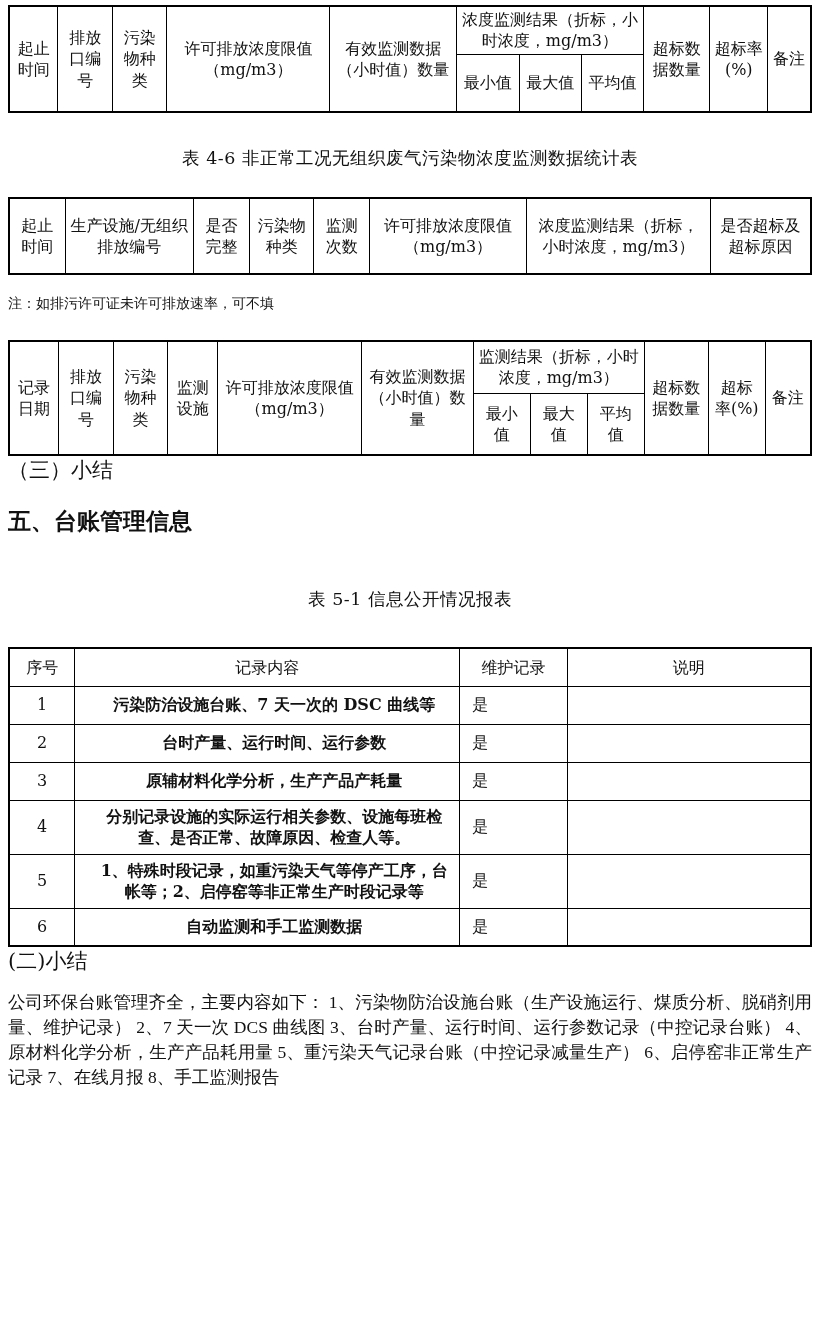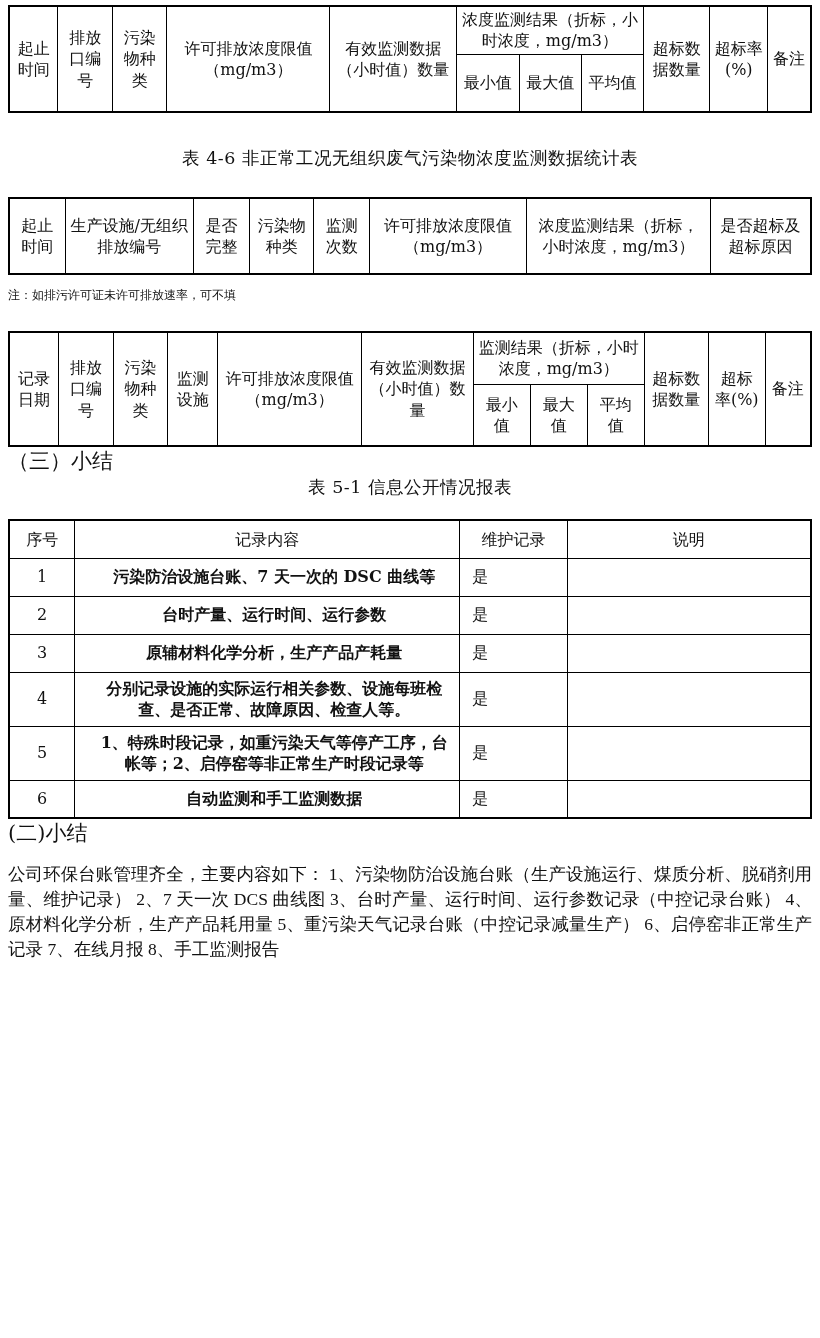--- a/index.html
+++ b/index.html
@@ -21,39 +21,39 @@
     vertical-align: middle;
     padding: 2px 4px;
     word-break: break-all;
     box-sizing: border-box;
   }
 
   .tbl-title { text-align: center; font-size: 17.5px; letter-spacing: 0.5px; }
   .t46-title { margin-top: 33px; }
   .t46 { margin-top: 27px; }
   .t46 th { height: 76px; }
-  .note { font-size: 12px; margin-top: 12px; }
+  .note { font-size: 14px; margin-top: 20px; }
   .t47-title { margin-top: 34px; }
   .t47 { margin-top: 27px; }
 
   .top-table tr.group-row th { height: 48px; }
   .top-table tr.sub-row th { height: 58px; }
   .t47 tr.group-row th { height: 52px; }
   .t47 tr.sub-row th { height: 62px; }
 
   .pad-narrow { padding: 2px 9px; }
   .pad-sub47 { padding: 2px 10px; }
 
   h3.sum { font-size: 21px; font-weight: normal; margin: 0; }
   .sum3 { margin-top: 14px; }
   .para { font-size: 17.5px; line-height: 25px; text-align: justify; margin-top: 17px; }
   h2.chapter { font-size: 23px; font-weight: bold; margin: 0; margin-top: 22px; }
   .sub1 { margin-top: 38px; }
-  .t51-title { }
-  .t51 { margin-top: 20px; }
+  .t51-title { margin-top: 50px; }
+  .t51 { margin-top: 36px; }
   .t51 th { height: 38px; }
   .t51 td { height: 38px; }
   .t51 td.cell-content { text-align: center; padding-left: 18px; font-weight: bold; }
   .t51 td.cell-complete { text-align: left; padding-left: 12px; }
   .t51 tr.tall td { height: 54px; }
   .sum2 { margin-top: 9px; }
   .para2 { margin-top: 15px; font-family: Liberation Serif, serif; }
 </style>
 </head>
 <body>
@@ -155,20 +155,21 @@
     <tr class="sub-row">
       <th class="pad-sub47">最小值</th>
       <th class="pad-sub47">最大值</th>
       <th class="pad-sub47">平均值</th>
     </tr>
   </tbody>
     </table>
 
   <h3 class="sum sum3">（三）小结</h3>
 
+  <h2 class="chapter">五、台账管理信息</h2>
 
   <div class="tbl-title t51-title">表 5-1 信息公开情况报表</div>
 
   <table class="bordered t51">
     <colgroup>
       <col style="width:8.2%">
         <col style="width:48%">
         <col style="width:13.4%">
         <col style="width:30.4%">
     </colgroup>

